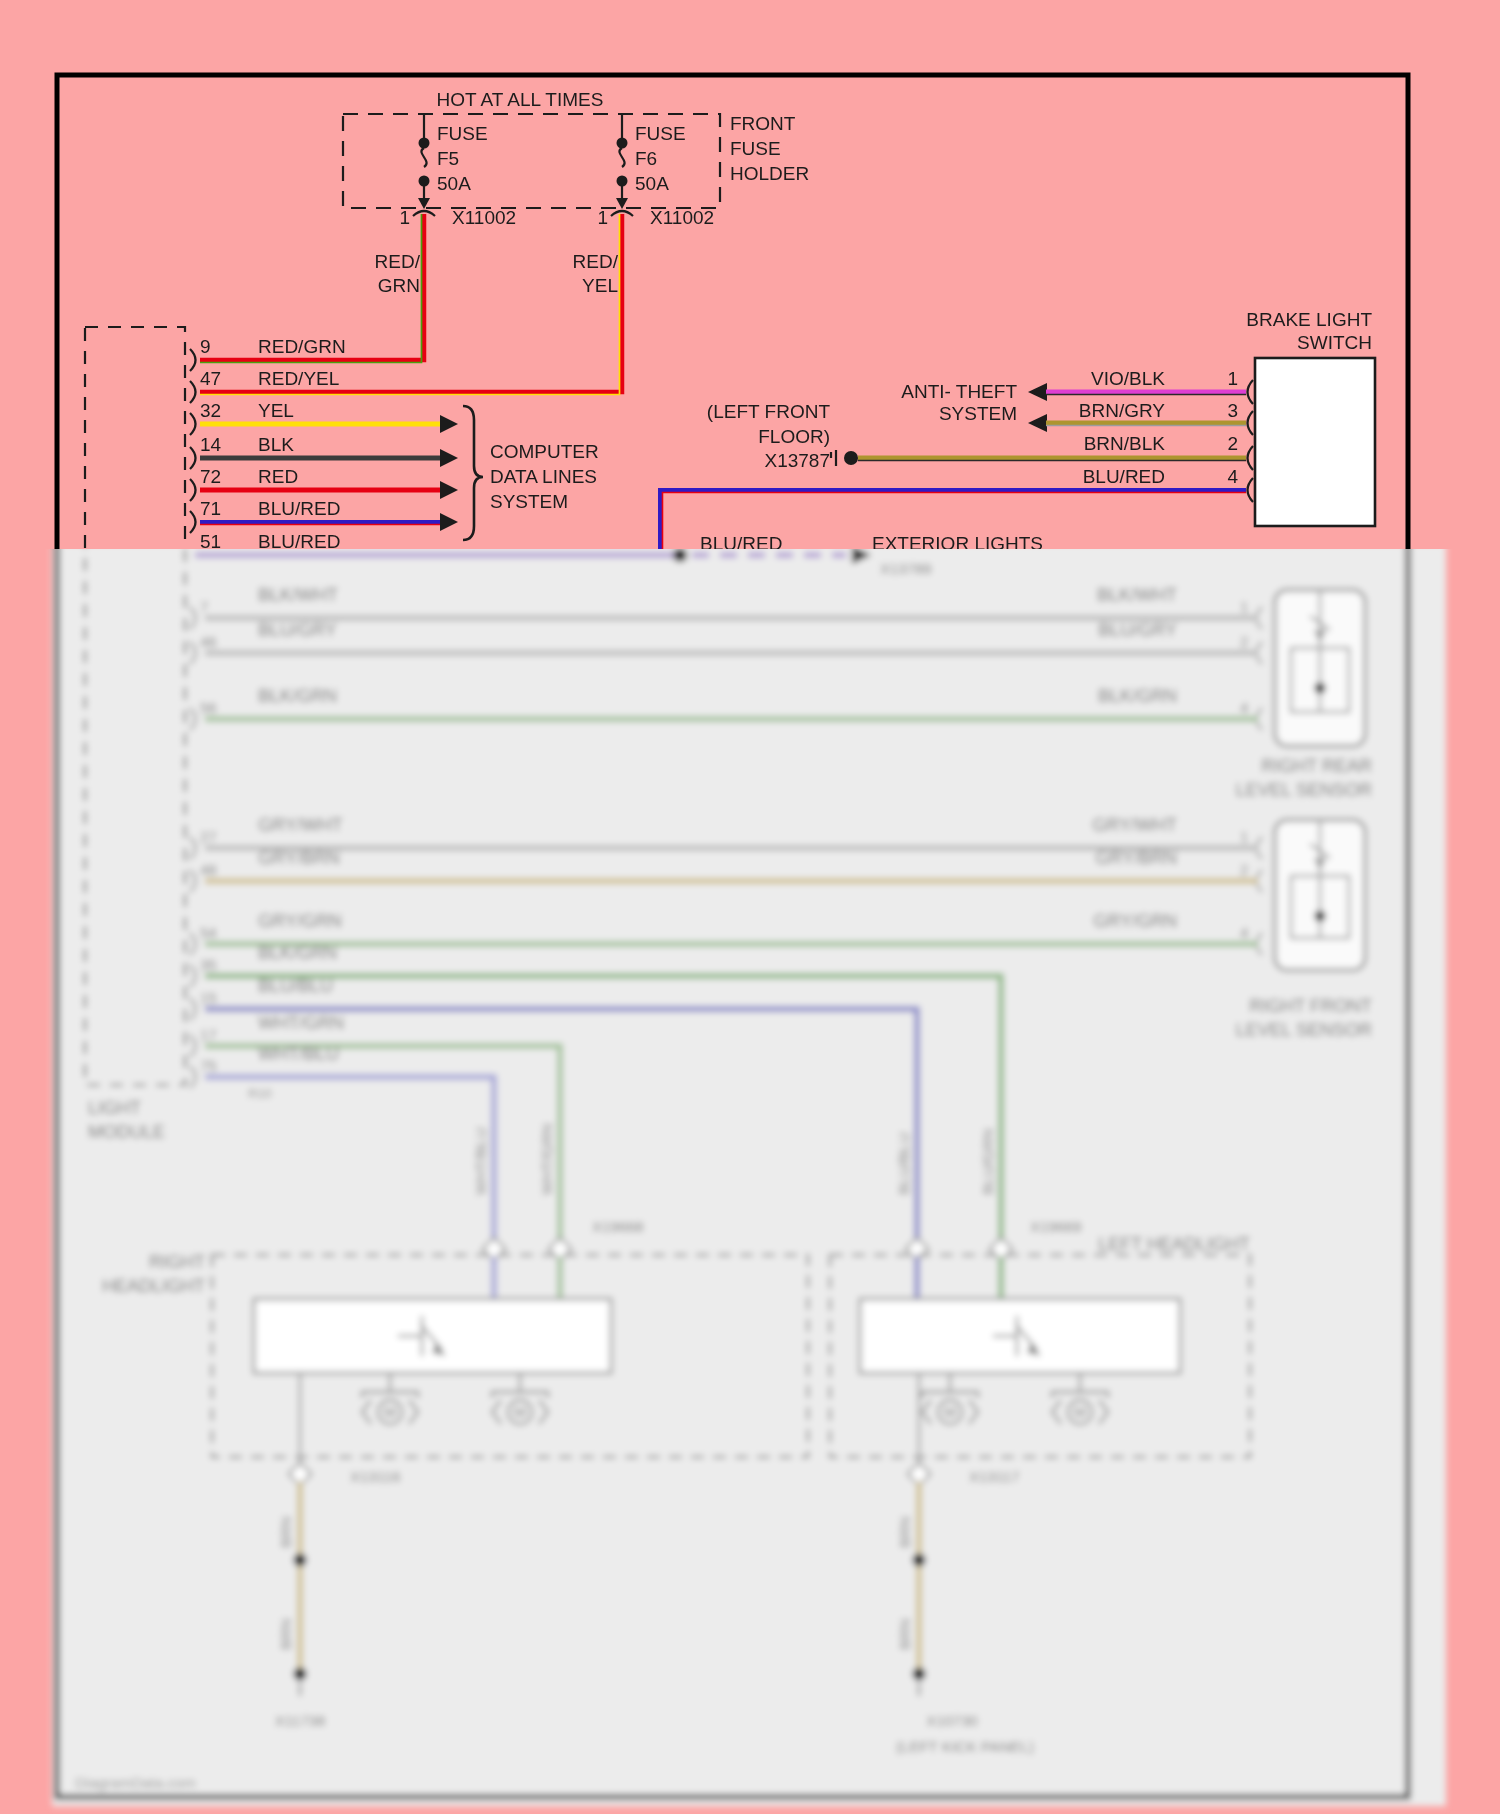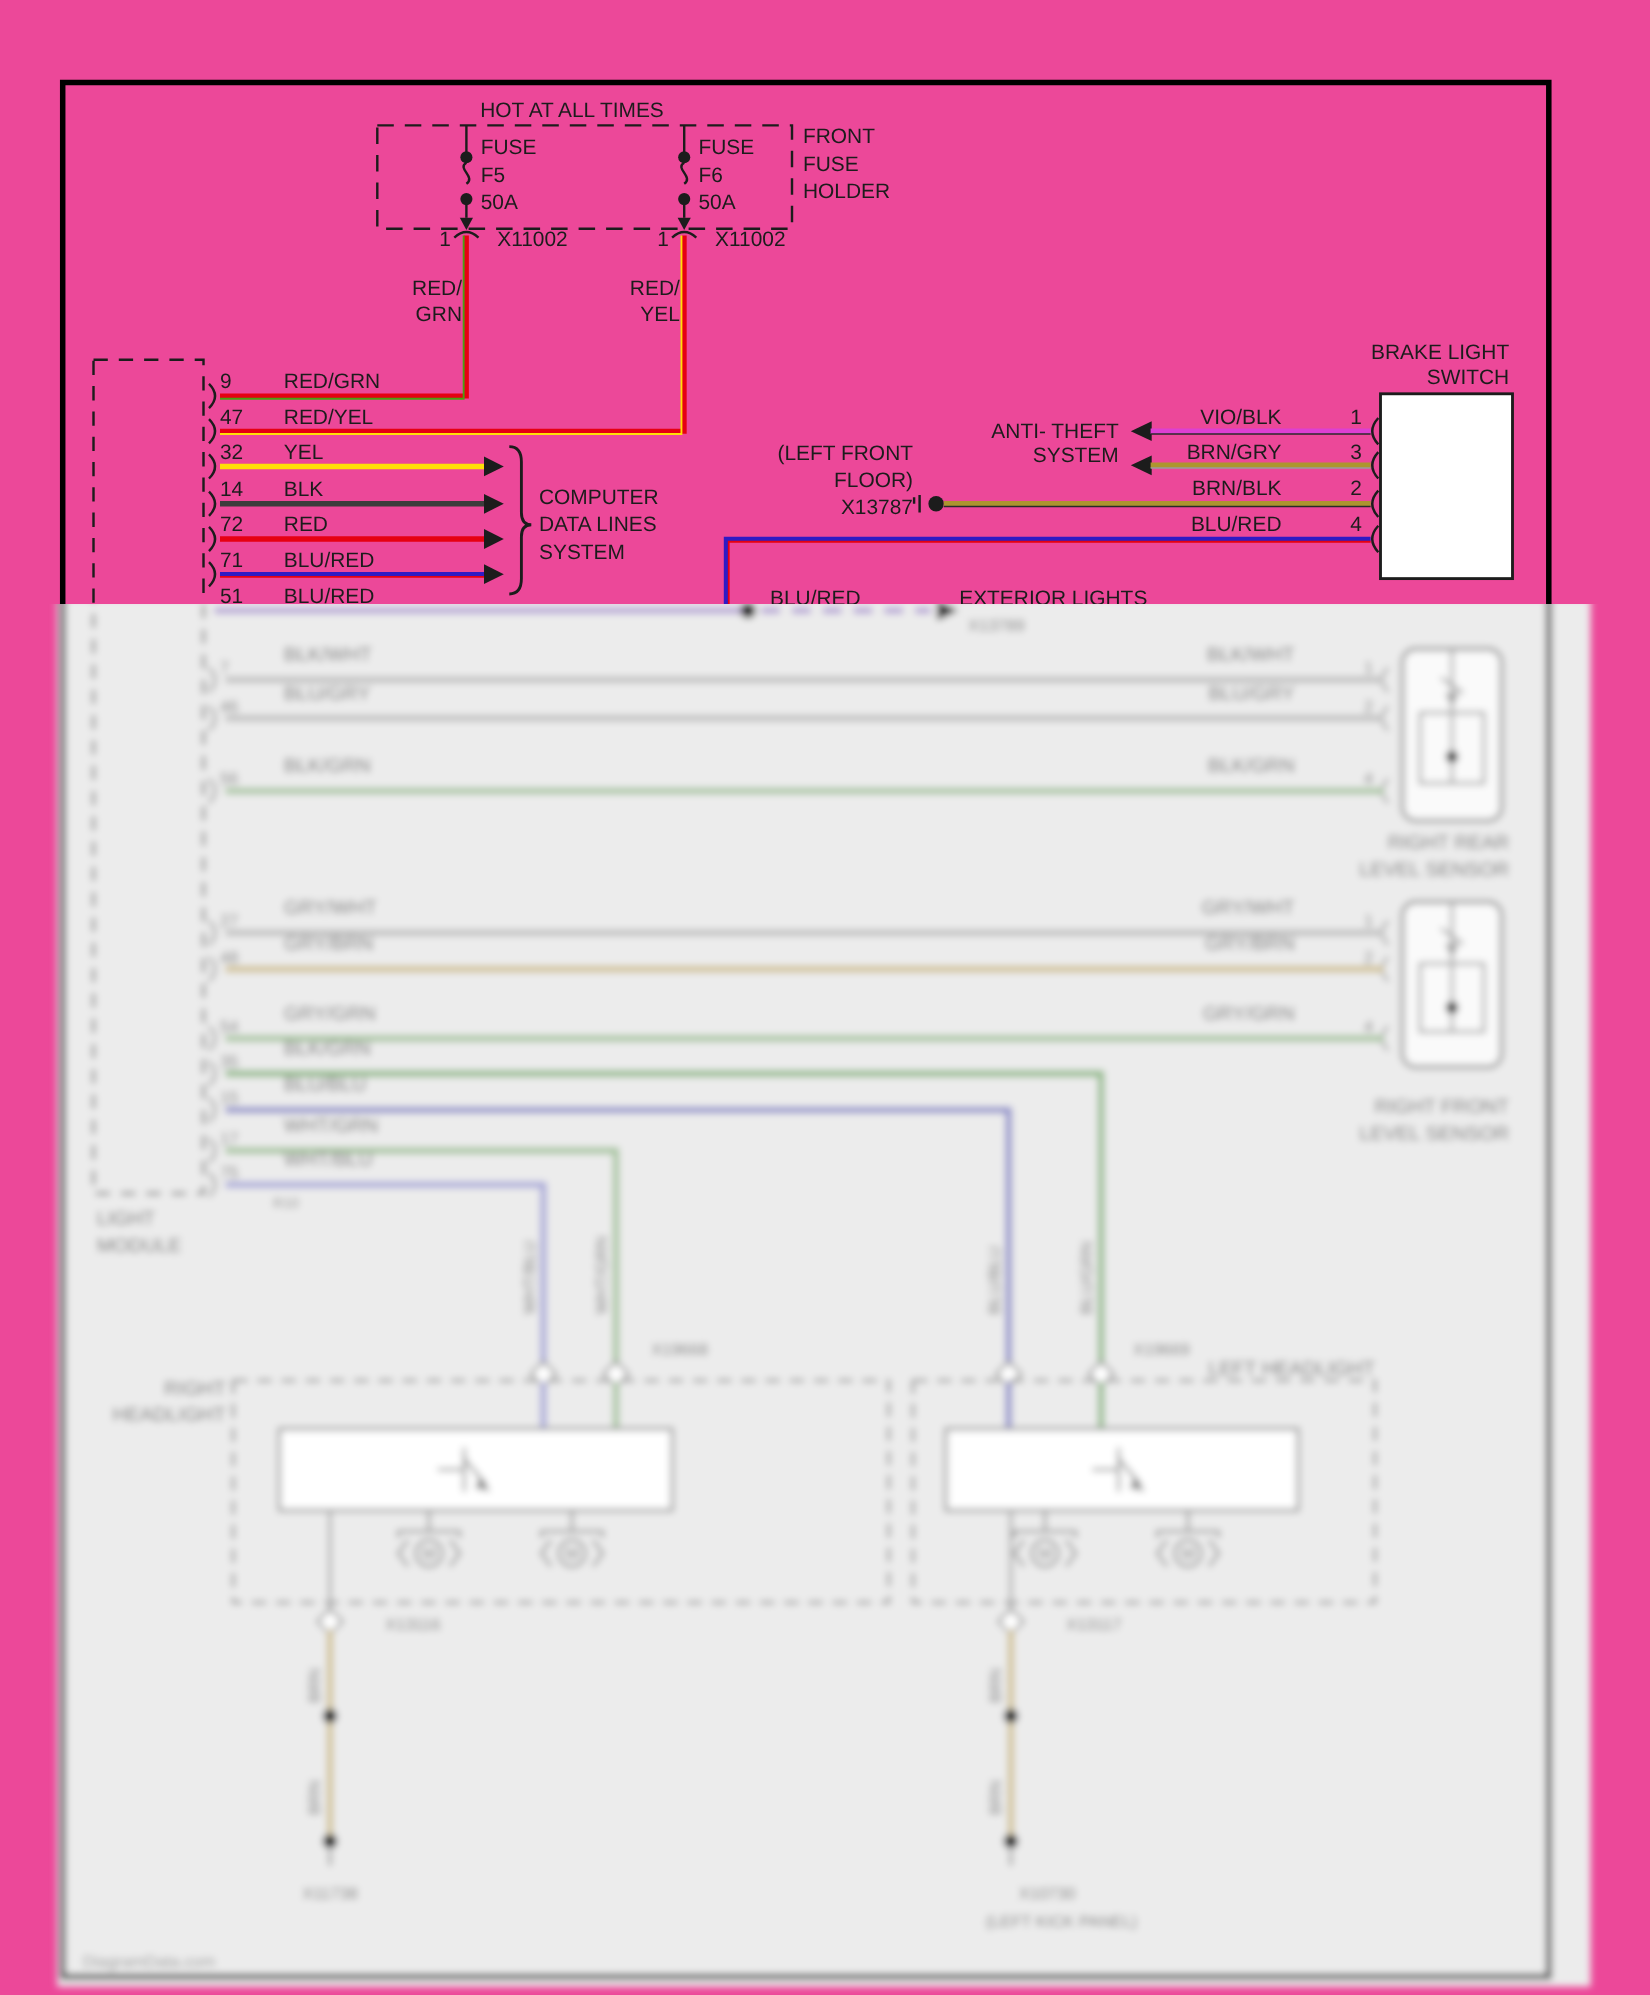--- a/index.html
+++ b/index.html
@@ -1,16 +1,16 @@
 <!DOCTYPE html>
 <html style="--c-red: #e60012; --c-yellow: #ffe008; --c-wireblack: #3c3c3c; --c-greenstripe: #49a010; --c-blue: #2f1ac4; --c-magenta: #de3fd2; --c-olive: #ad952f; --c-lavender: #b29fd4; --c-dot: #1a1a1a; --c-blurbg: #ececec; --c-wiregray: #bdbdbd; --c-wiretan: #d0bf8e; --c-wiregreen: #a2c29a; --c-wiregreendark: #8cb884; --c-wirebluelight: #a6a6d8; --c-wirebluedark: #8a8ac9; --c-boxgray: #9a9a9a; --c-textgray: #808080;"><head>
 <meta charset="utf-8">
 <style>
   html,body{margin:0;padding:0;background:#fff;}
-  .page{width:1500px;height:1814px;position:relative;background:#ec4899;overflow:hidden;}
+  .page{width:1500px;height:1814px;position:relative;background:#fca5a5;overflow:hidden;}
   svg{display:block;}
   text{font-family:"Liberation Sans","DejaVu Sans",sans-serif;}
   .tx{font-size:19px;fill:#1c1c1c;}
   .txg{font-size:18px;fill:#6f6f6f;}
   .txs{font-size:15px;fill:#7a7a7a;}
   .txt{font-size:13px;fill:#8a8a8a;}
   .txw{font-size:15px;fill:#9a9a9a;}
   .wire{fill:none;stroke-linecap:butt;}
 </style>
 </head>

